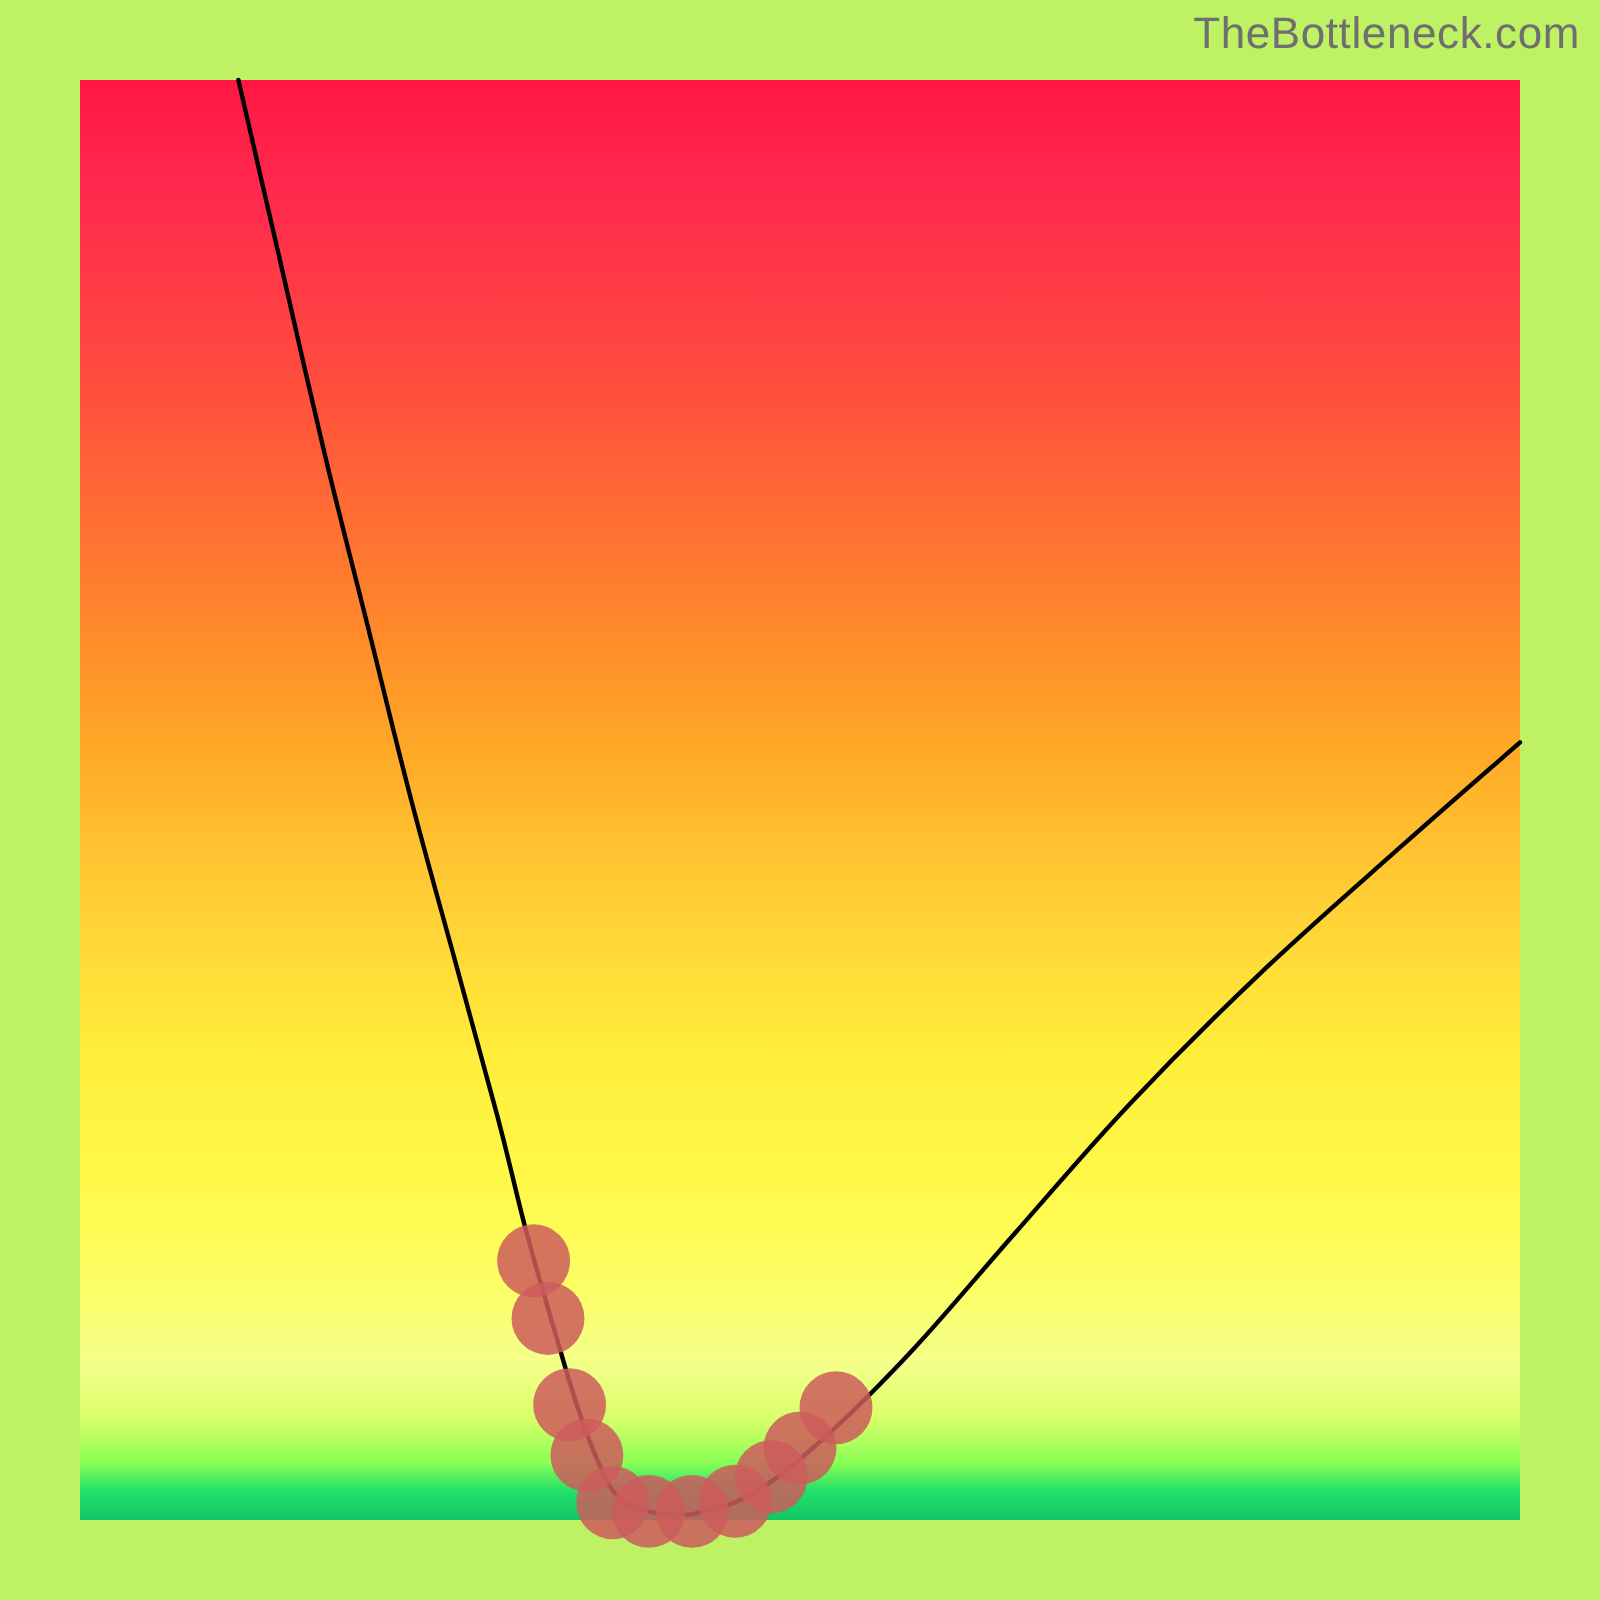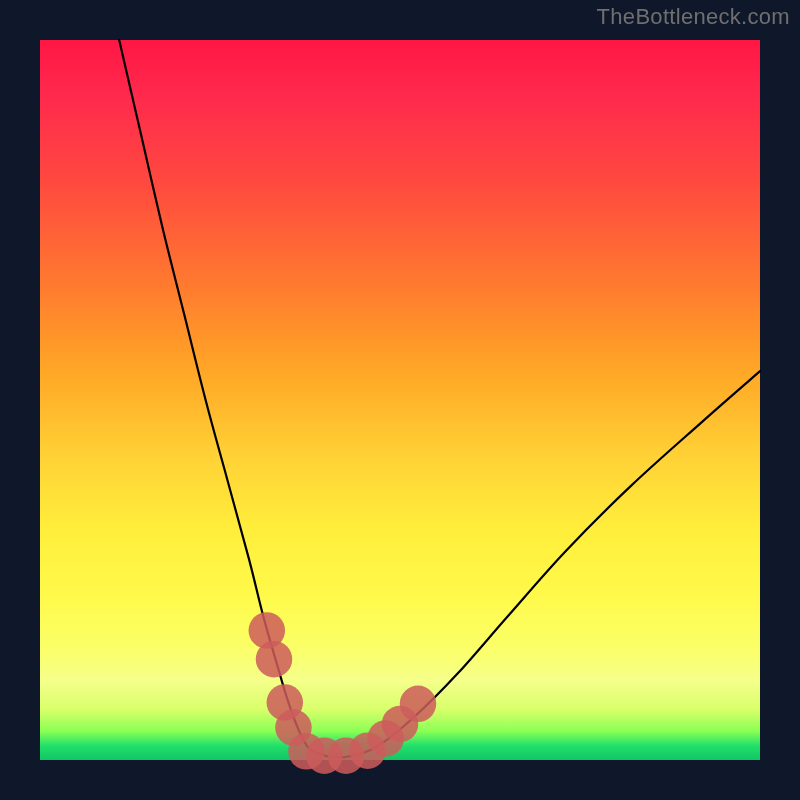--- a/index.html
+++ b/index.html
@@ -10,21 +10,21 @@
     background: #000;
     font-family: Arial, Helvetica, sans-serif;
     overflow: hidden;
   }
   .frame {
     position: absolute;
     left: 0;
     top: 0;
     width: 800px;
     height: 800px;
-    background: #0f172a;
+    background: #bef264;
   }
   .plot-area {
     position: absolute;
     left: 40px;
     top: 40px;
     width: 720px;
     height: 720px;
     
     background: linear-gradient(
       to bottom,

